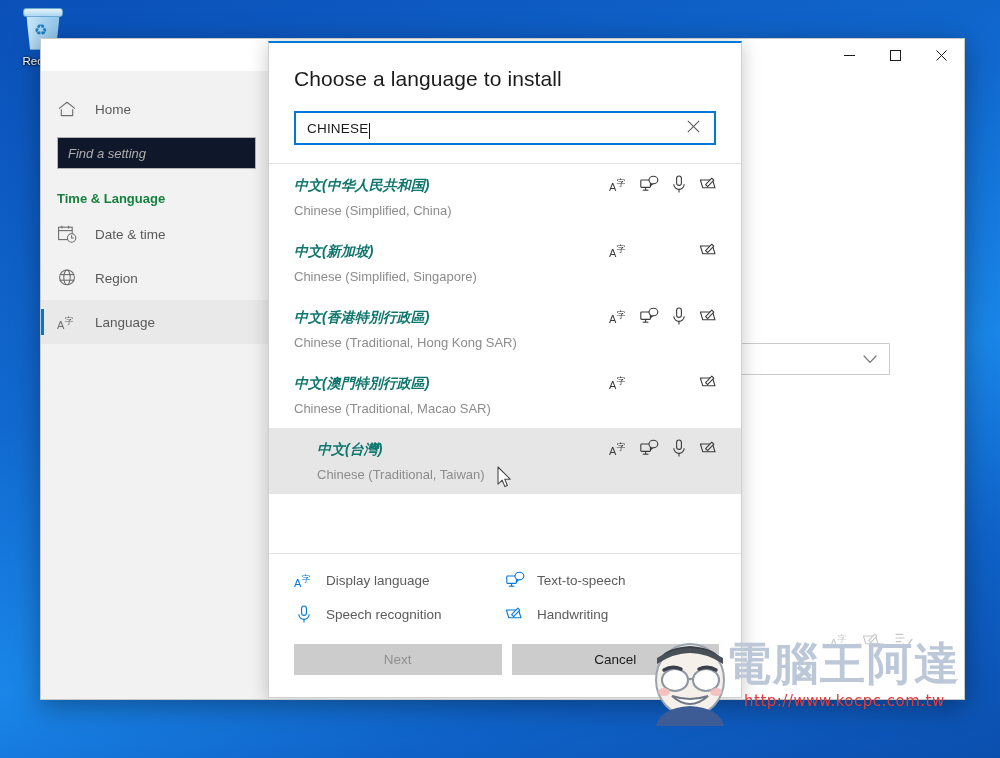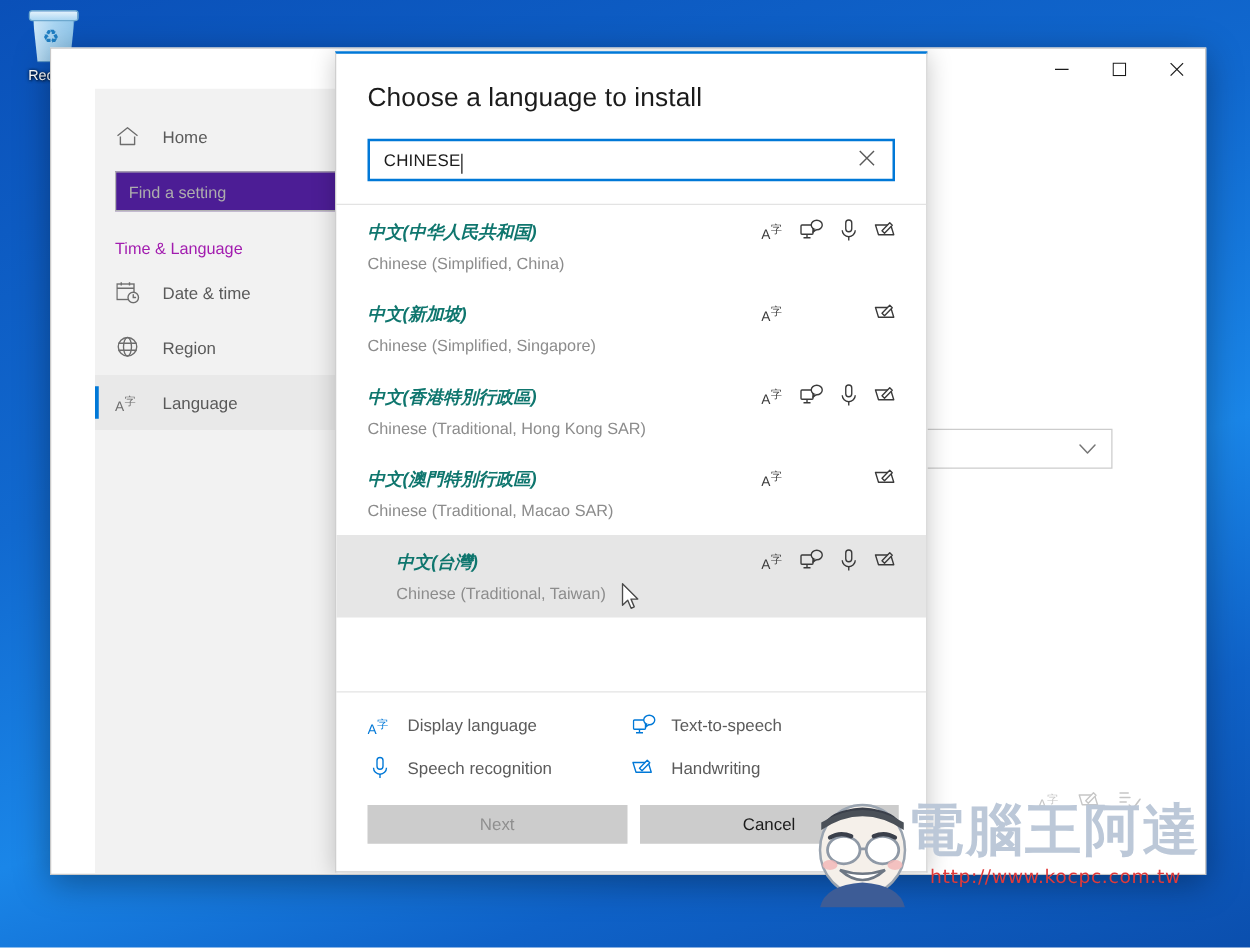--- a/index.html
+++ b/index.html
@@ -97,21 +97,20 @@
   }
   .winbtn svg { display: block; }
 
   
   #sidebar {
     position: absolute;
     left: 0; top: 0;
     width: 228px; bottom: 0;
     background: #f2f2f2;
     border-right: 1px solid #e6e6e6;
-    margin-left: 35px;
   }
   #back-row {
     height: 48px;
     display: flex;
     align-items: center;
     padding-left: 16px;
     gap: 16px;
   }
   #back-arrow {
     width: 26px; height: 26px;
@@ -146,36 +145,37 @@
     position: absolute;
     left: 0; top: 9px;
     width: 3px; height: 26px;
     background: #0078d7;
   }
   .nav-item.selected { background: #e9e9e9; }
 
   #find-setting {
     margin: 6px 12px 0 16px;
     height: 32px;
-    background: #4c1d95;
+    background: #0f172a;
     border: 1px solid #b3b3b3;
     display: flex;
     align-items: center;
     padding: 0 10px;
+    font-style: italic;
   }
   #find-setting .ph {
     font-size: 13px;
     color: #adadad;
   }
 
   #section-head {
     margin: 22px 0 6px 16px;
     font-size: 13px;
-    font-weight: normal;
-    color: #a21caf;
+    font-weight: bold;
+    color: #15803d;
   }
 
   
   #content {
     position: absolute;
     left: 229px; top: 32px; right: 0; bottom: 0;
     background: #ffffff;
     padding: 10px 24px 0 24px;
   }
   #content .combo {

